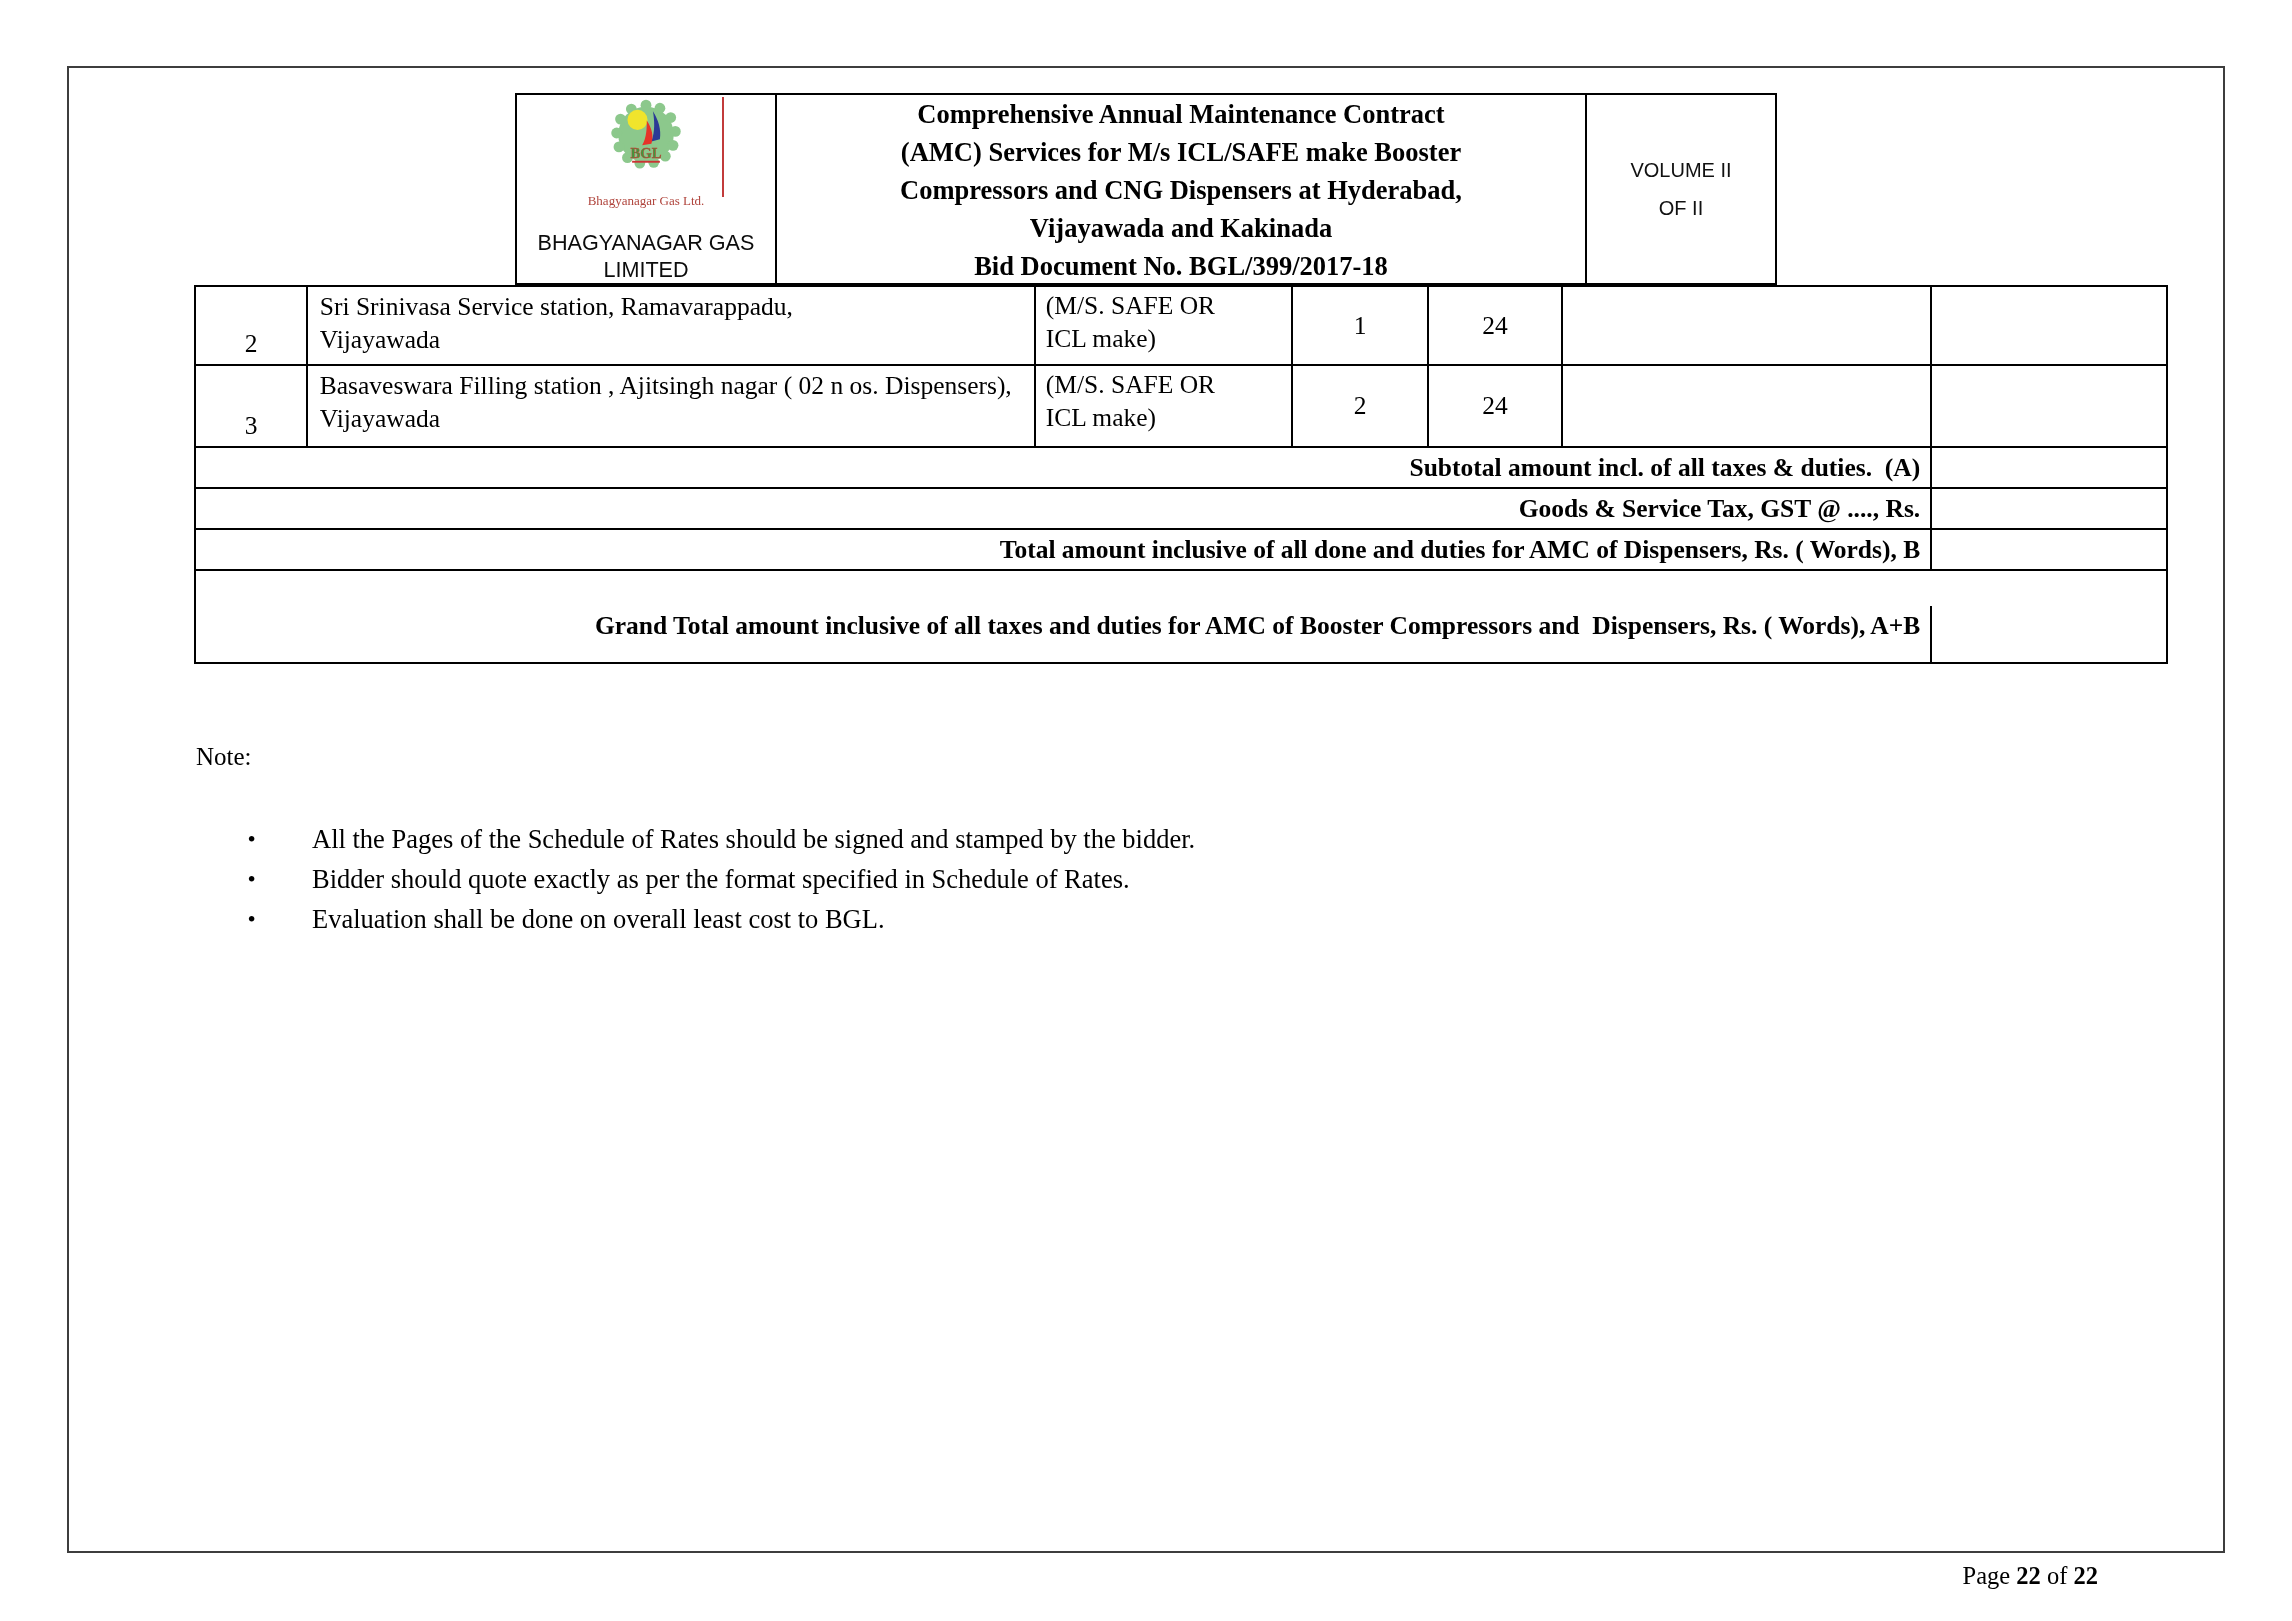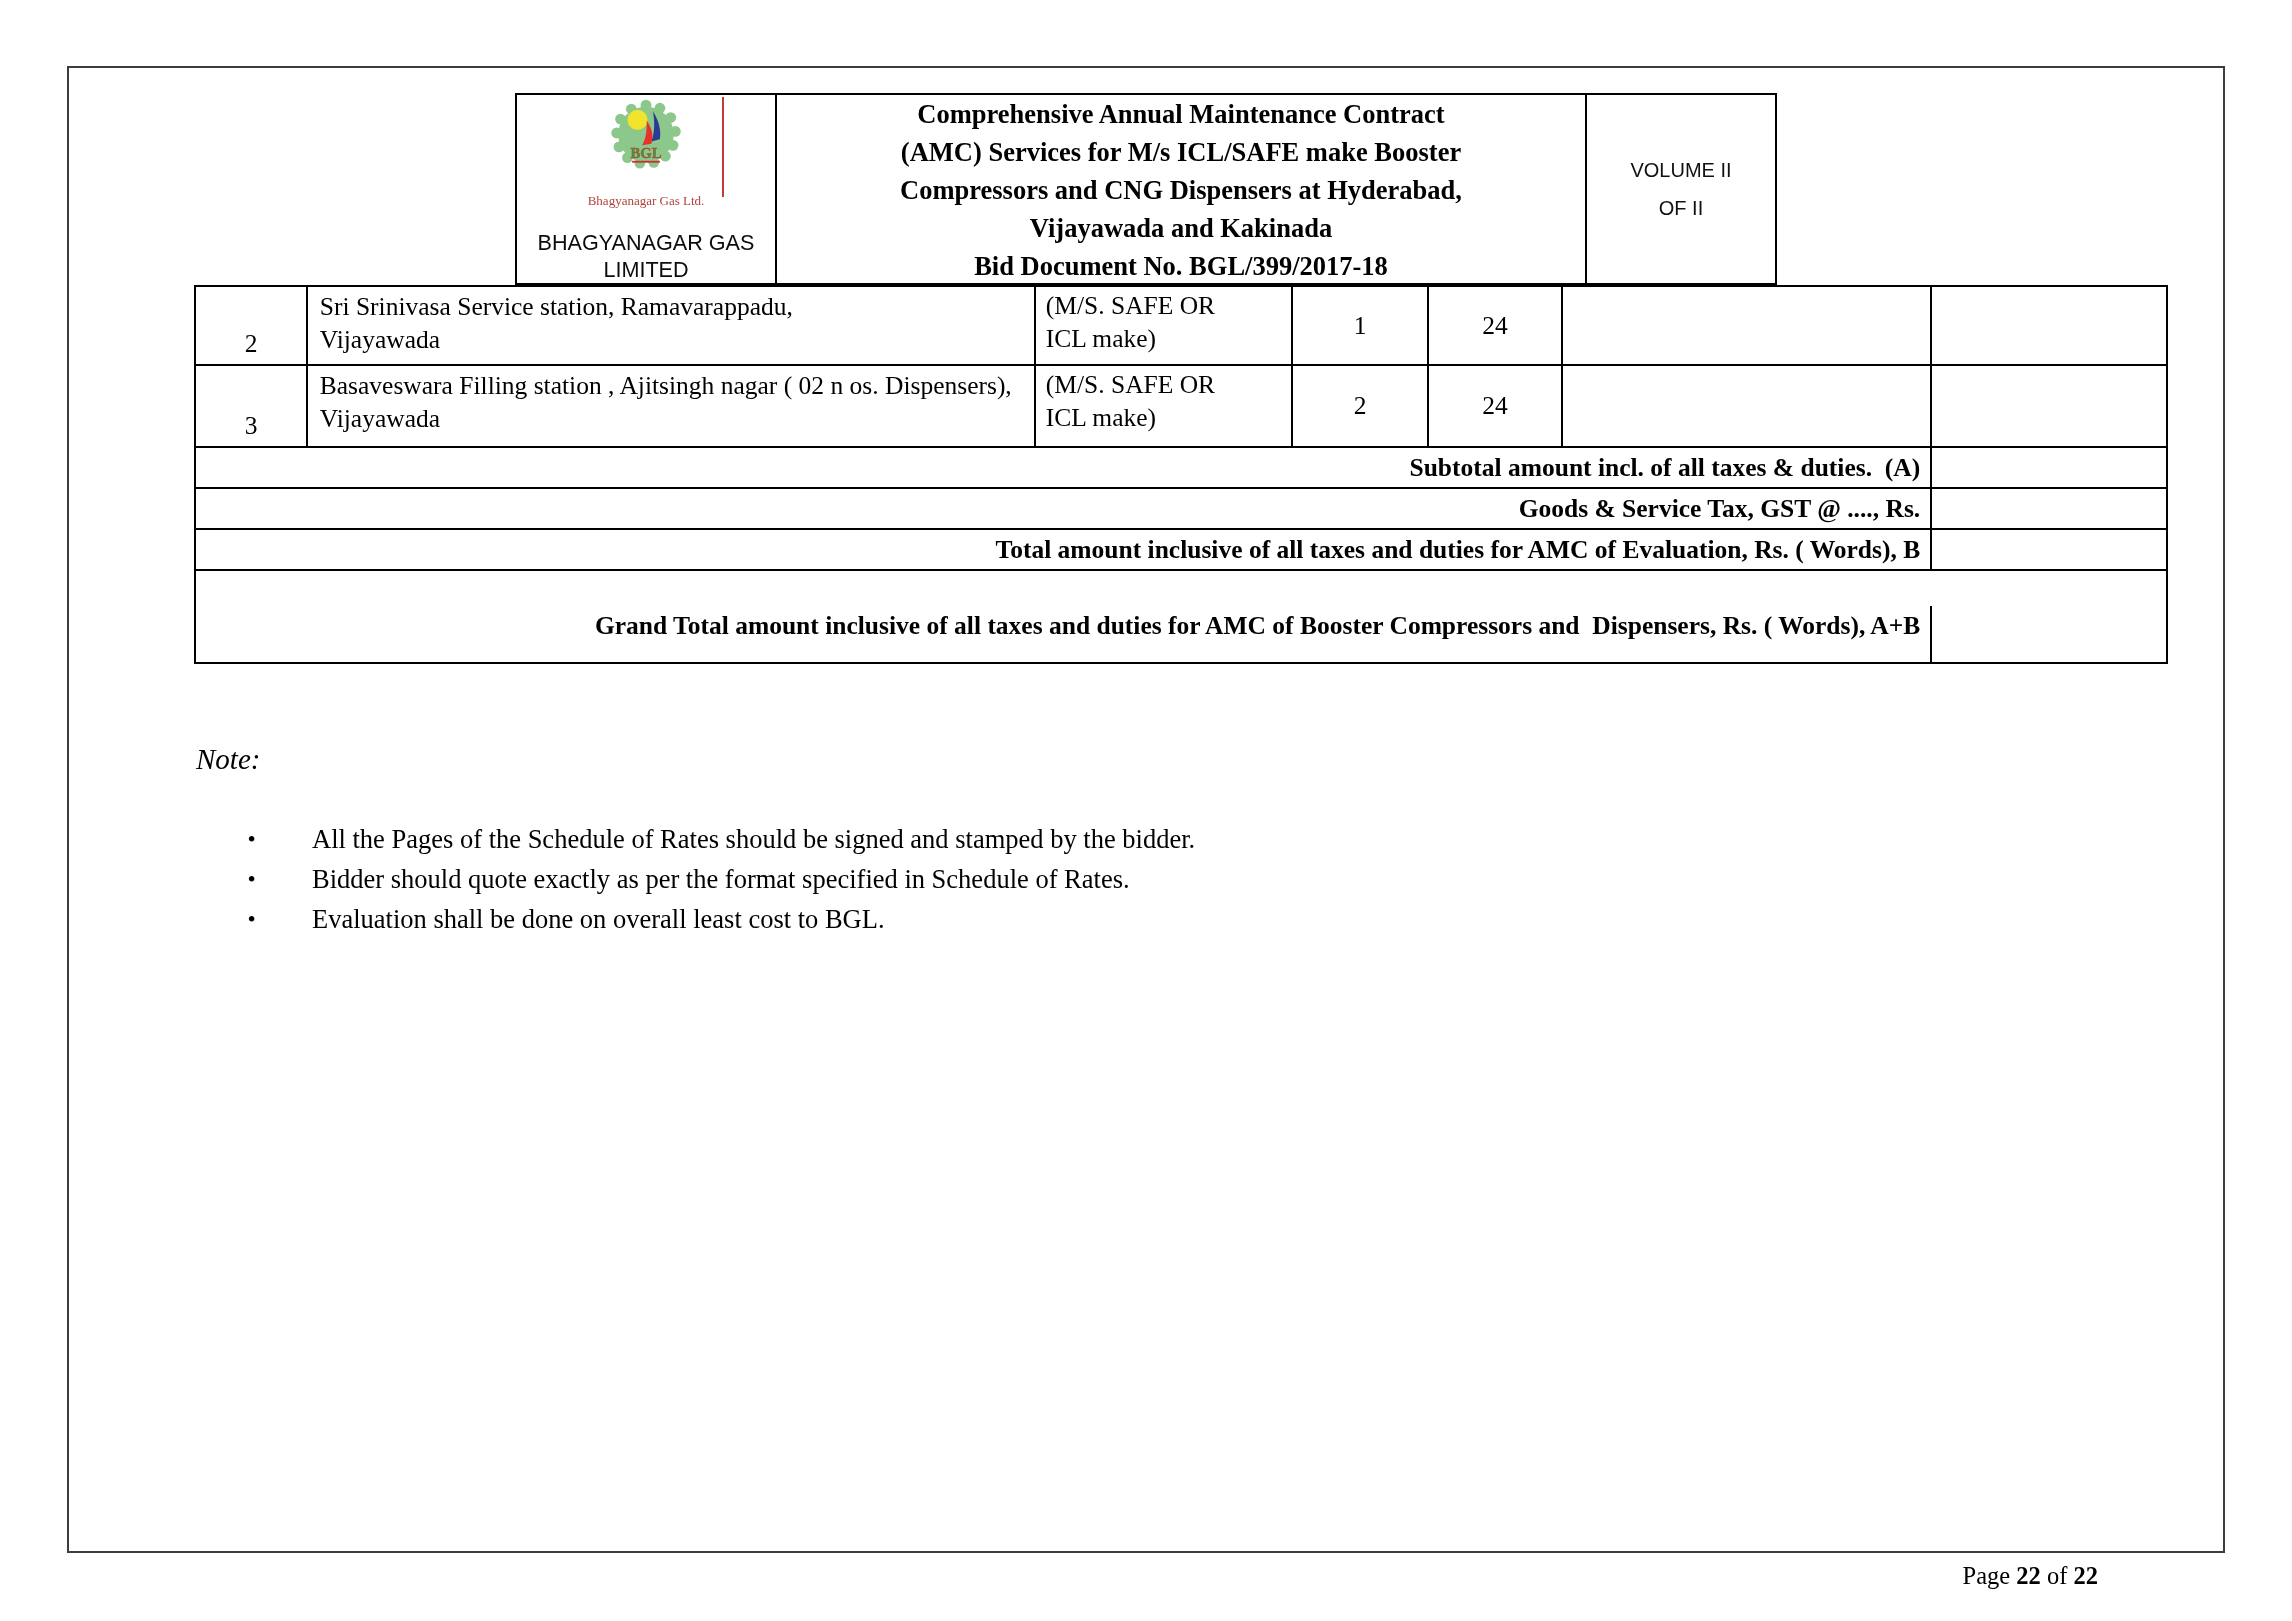--- a/index.html
+++ b/index.html
@@ -40,21 +40,21 @@
   .desc-0 .inner{max-width:568px;}
   .make{padding:2px 7.8px 0 9.8px;line-height:33px;}
   .make .inner{display:block;max-width:201px;}
   .num{display:flex;align-items:center;justify-content:center;}
   .sum-label{grid-column:1 / 7;display:flex;align-items:center;justify-content:flex-end;
              padding-right:9.8px;font-weight:bold;white-space:pre;}
   .sum-value{grid-column:7 / 8;}
   .grand{align-items:flex-start;padding-top:4.9px;}
 
   
-  .note-heading{position:absolute;left:196px;top:743px;font-size:29px;font-style:italic;}
+  .note-heading{position:absolute;left:196px;top:743px;font-size:25px;}
   .note-list{position:absolute;left:233px;top:819px;font-size:26.5px;}
   .note-item{display:flex;height:40px;align-items:center;}
   .note-bullet{width:37px;text-align:center;font-size:23.5px;flex:0 0 37px;}
   .note-text{margin-left:42px;white-space:pre;}
 
   
   .footer{position:absolute;top:1562px;right:195px;font-size:24.5px;}
   .footer b{font-weight:bold;}
 </style>
 </head>
@@ -134,21 +134,21 @@
     <div class="cell num thickb">24</div>
     <div class="cell num thickb"></div>
     <div class="cell num thickb lastcol"></div>
 
     <div class="cell sum-label">Subtotal amount incl. of all taxes &amp; duties.  (A)</div>
     <div class="cell sum-value lastcol"></div>
 
     <div class="cell sum-label thickb">Goods &amp; Service Tax, GST @ ...., Rs.</div>
     <div class="cell sum-value thickb lastcol"></div>
 
-    <div class="cell sum-label thickb">Total amount inclusive of all taxes and duties for AMC of Evaluation, Rs. ( Words), B</div>
+    <div class="cell sum-label thickb">Total amount inclusive of all done and duties for AMC of Dispensers, Rs. ( Words), B</div>
     <div class="cell sum-value thickb lastcol"></div>
 
     <div class="cell sum-label grand nob">Grand Total amount inclusive of all taxes and duties for AMC of Booster Compressors and  Dispensers, Rs. ( Words), A+B</div>
     <div class="cell sum-value nob lastcol"></div>
   </div>
 
   <div class="note-heading">Note:</div>
   <div class="note-list">
     <div class="note-item">
       <span class="note-bullet">•</span>

